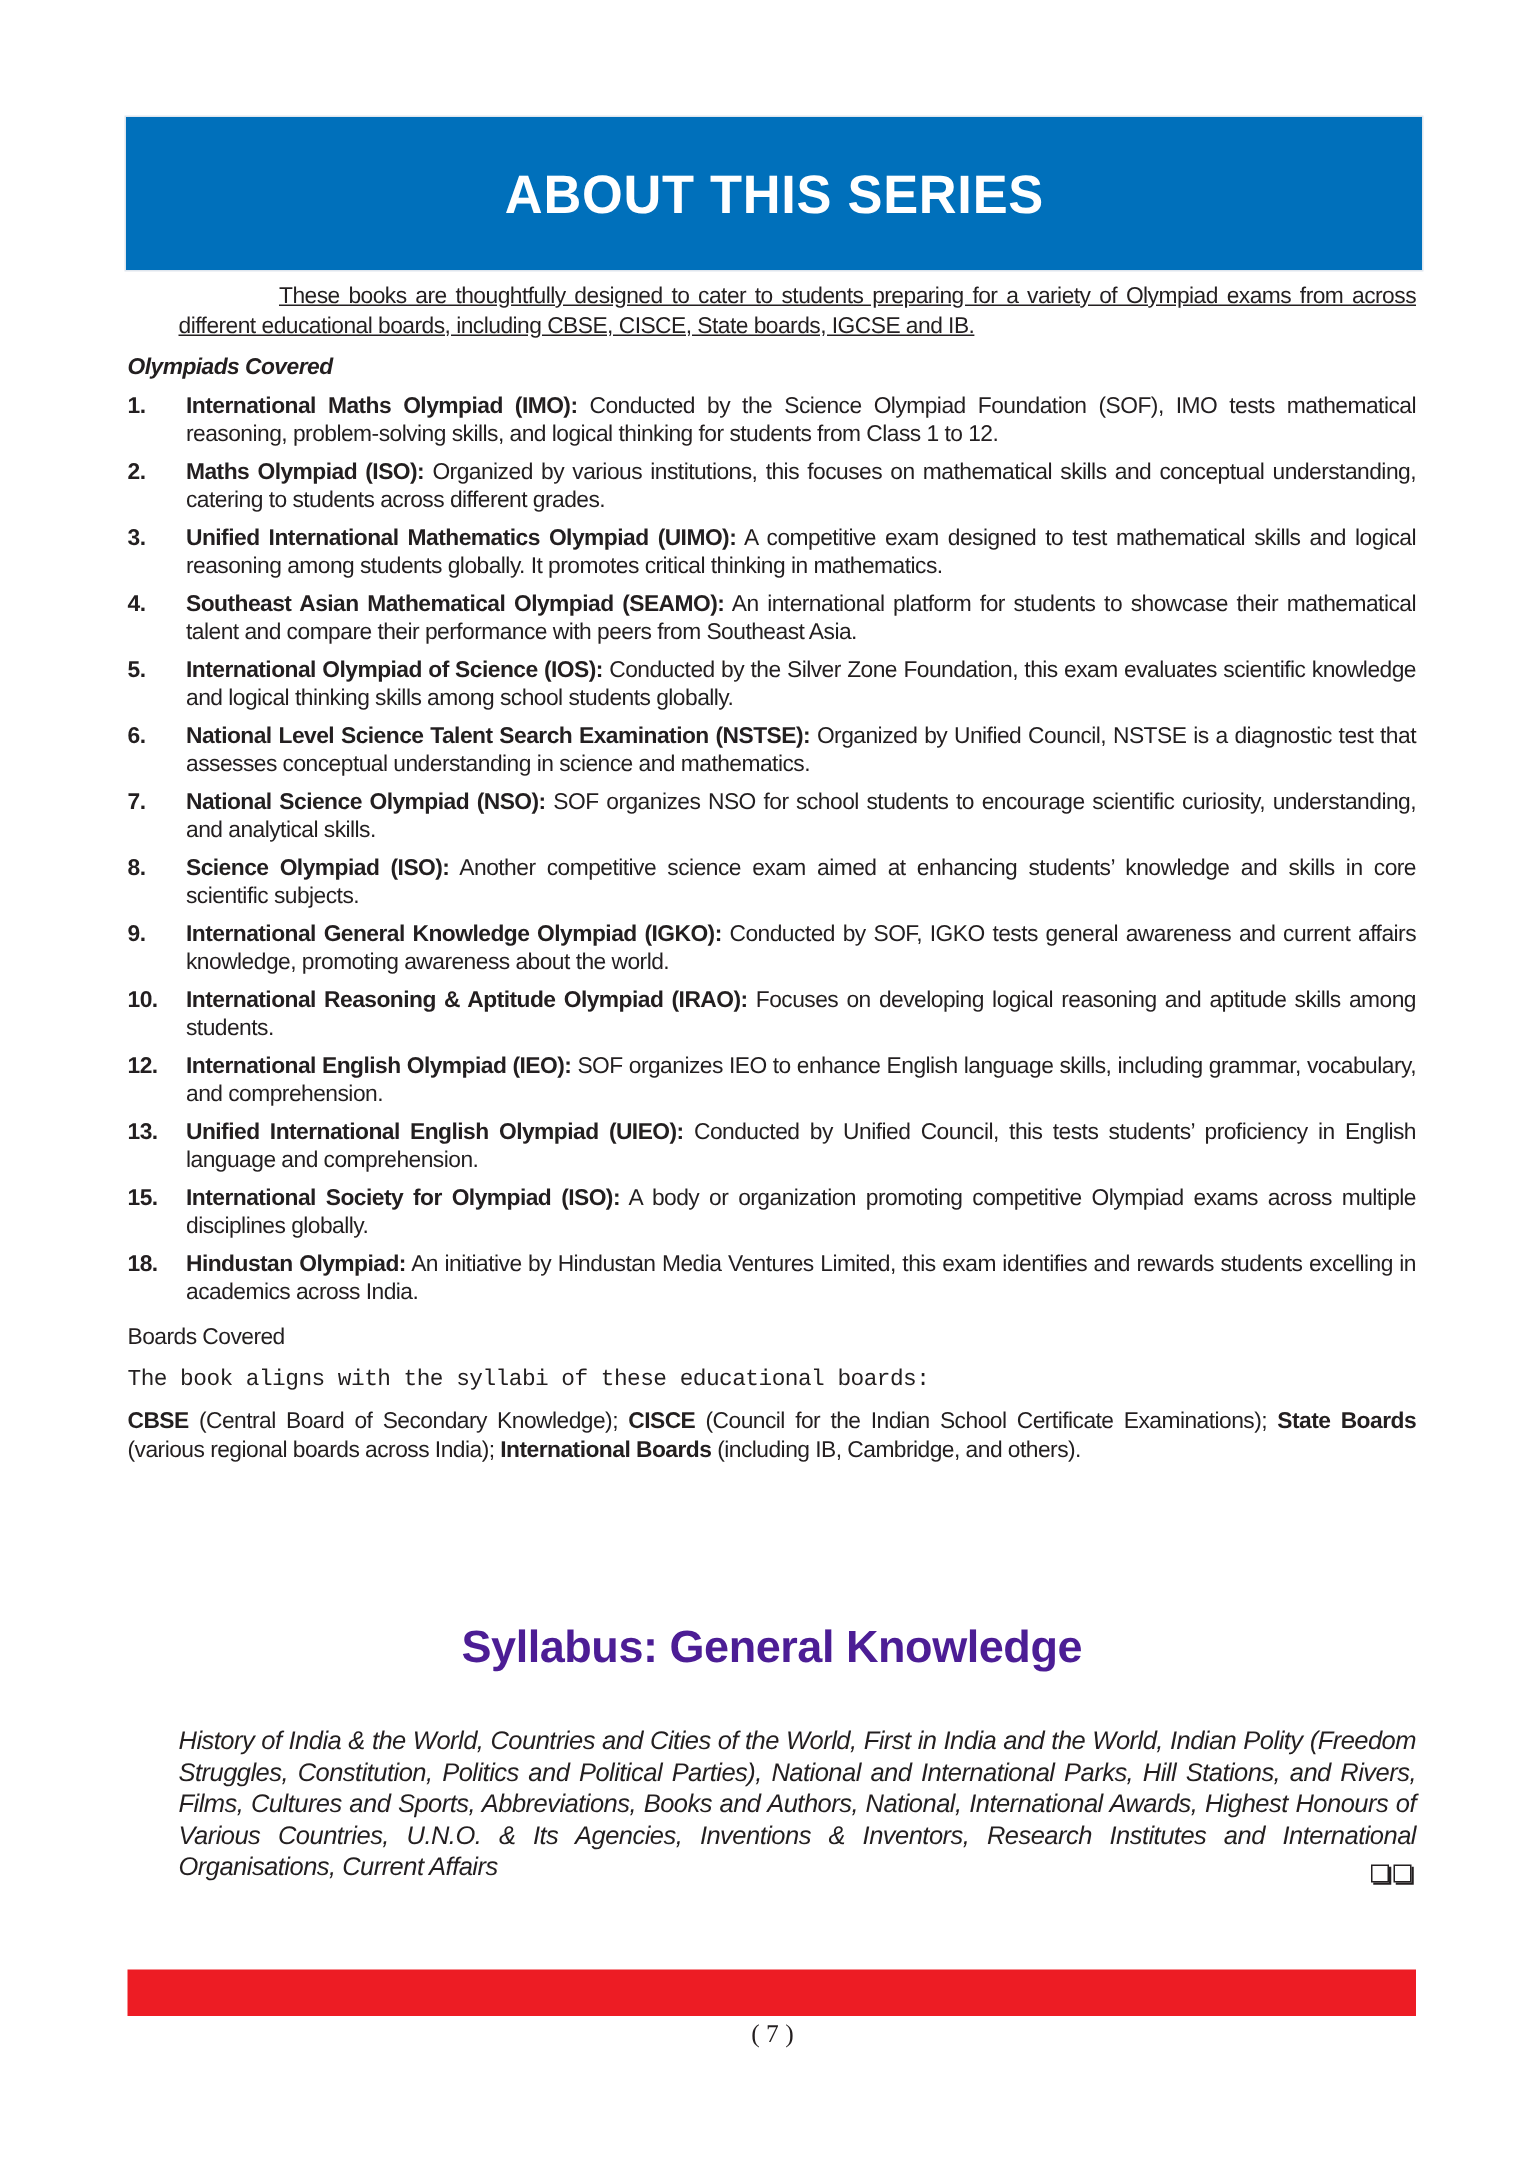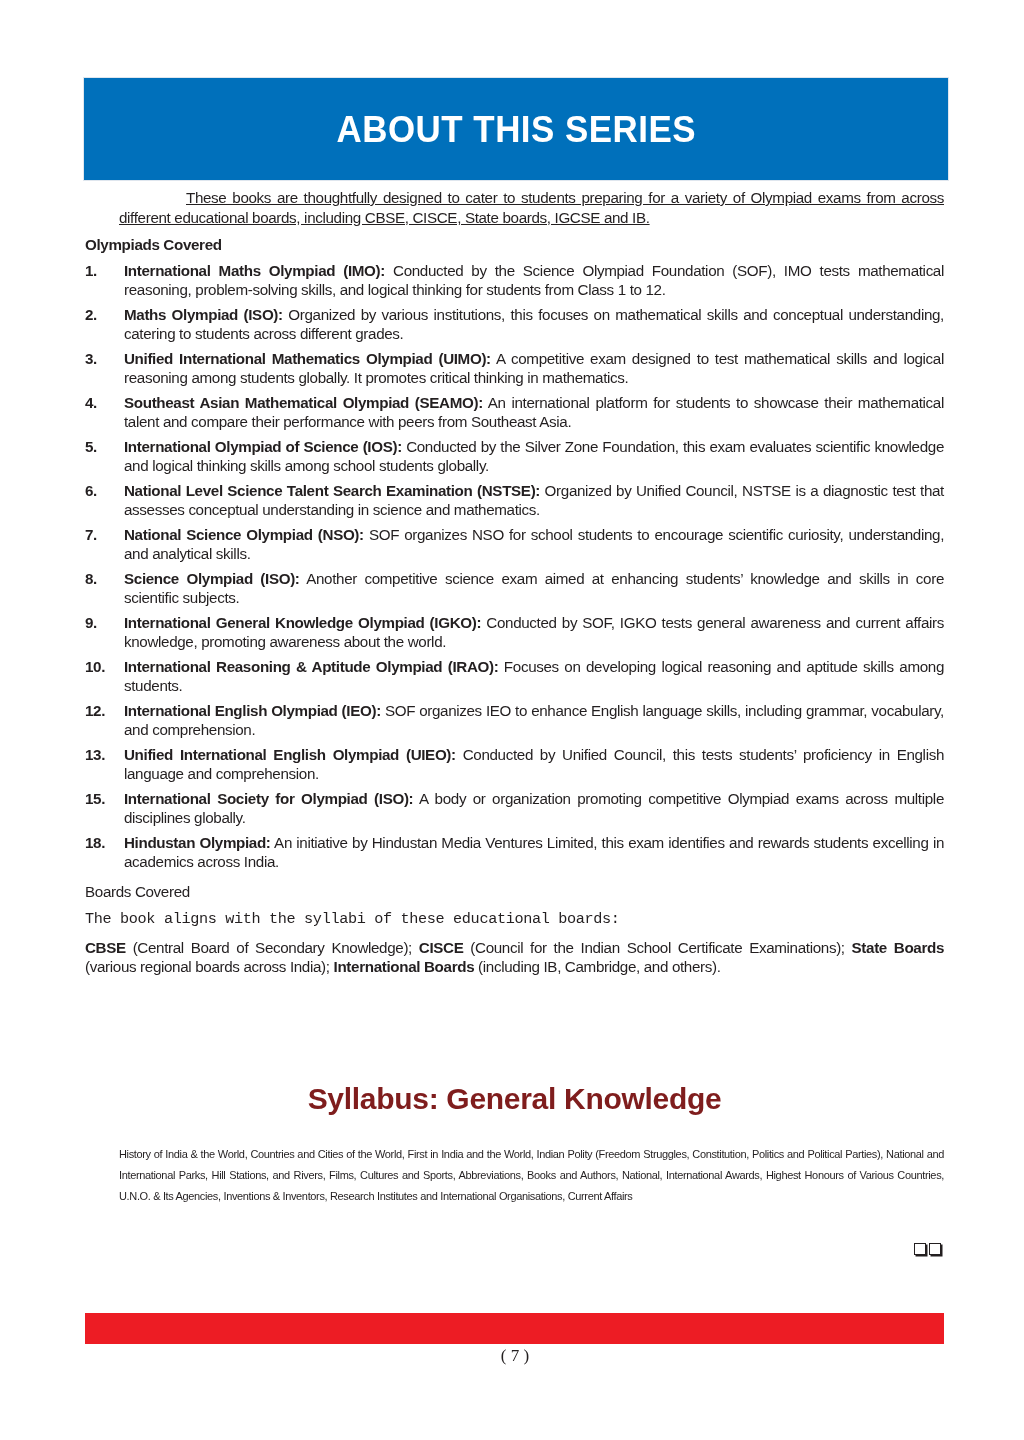--- a/index.html
+++ b/index.html
@@ -23,46 +23,47 @@
     margin-top: 2px;
   }
 
   .content {
     position: absolute; left: 82px; top: 188px; width: 859px;
     font-size: 15.2px; line-height: 19.5px;
     letter-spacing: -0.35px;
   }
   .content p { margin: 0; }
   .intro { text-indent: 67px; padding-left: 34px; text-align: justify; margin-bottom: 8px !important; text-decoration: underline; }
-  .sec-heading { font-weight: bold; margin: 0 0 6px 0 !important; }
+  .sec-heading { font-weight: bold; margin: 0 0 6px 0 !important; font-style: italic; }
 
   ol.olys { list-style: none; margin: 0; padding: 0; }
   ol.olys li {
     position: relative; padding-left: 39px; margin-bottom: 5px;
     text-align: justify;
   }
   ol.olys li .num {
     position: absolute; left: 0; top: 0; font-weight: bold;
   }
   ol.olys li .title { font-weight: bold; }
 
   .boards-heading { margin-top: 10px !important; margin-bottom: 9px !important; font-weight: normal; }
   .boards-lead { margin-bottom: 8px !important; font-family: Liberation Mono, monospace; }
   .boards-line { text-align: justify; }
   .boards-line b { font-weight: bold; }
 
   .syllabus-title {
     position: absolute; left: 82px; top: 1082px; width: 859px;
     text-align: center; font-weight: bold; font-size: 30px;
-    letter-spacing: -0.3px; color: #7f1d1d;
+    letter-spacing: -0.3px; color: #4c1d95;
   }
   .syllabus-body {
     position: absolute; left: 116px; top: 1133px; width: 825px;
-    font-size: 11px; line-height: 21px; letter-spacing: -0.35px;
+    font-size: 17px; line-height: 21px; letter-spacing: -0.35px;
     text-align: justify;
+    font-style: italic;
   }
 
   .end-mark {
     position: absolute; left: 911px; top: 1243px; display: flex; gap: 3px;
   }
   .end-mark .sq {
     width: 10px; height: 10px; border: 1.6px solid #231f20;
     box-shadow: 1.5px 1.5px 0 #231f20; background: #fff;
   }
 

